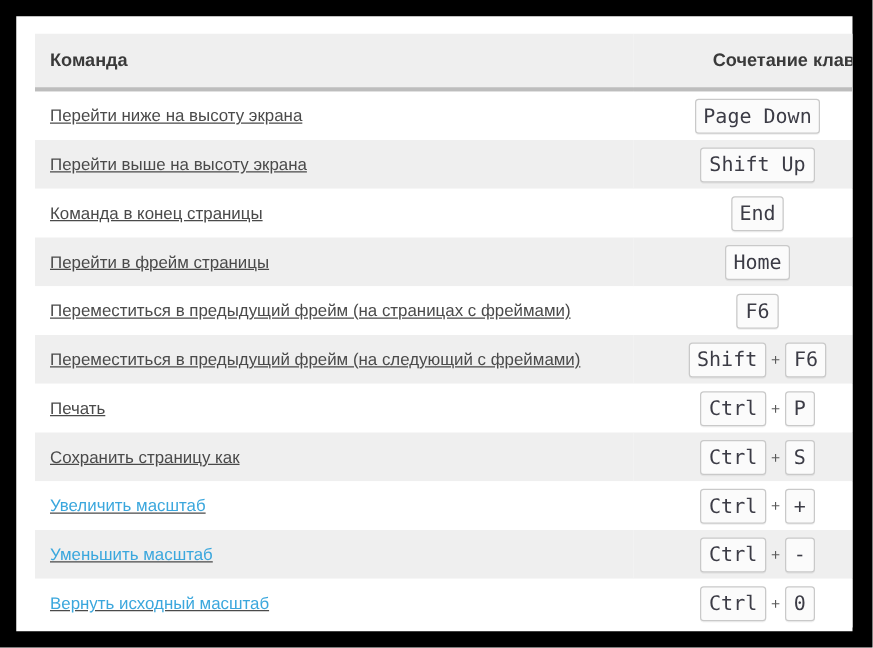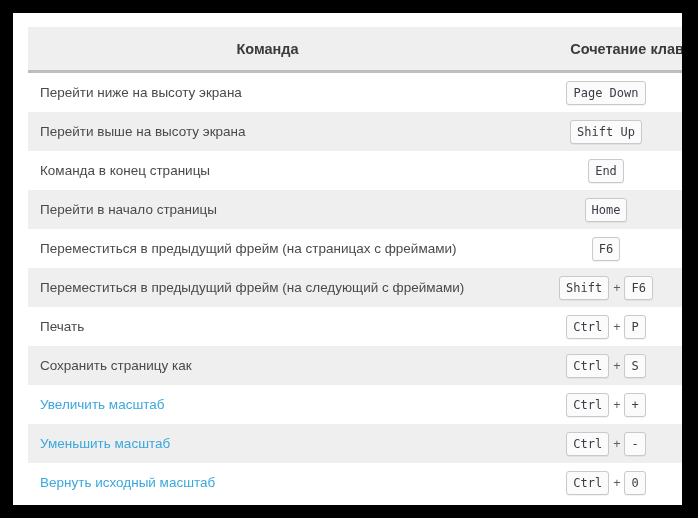--- a/index.html
+++ b/index.html
@@ -38,57 +38,58 @@
     table-layout: fixed;
   }
 
   table.shortcuts thead th {
     background: #efefef;
     color: #3a3a3a;
     font-size: 14.5px;
     font-weight: bold;
     padding: 14px 12px 13px 12px;
     border-bottom: 3px solid #bdbdbd;
-    text-align: center;
+    text-align: left;
     white-space: nowrap;
   }
 
   table.shortcuts thead th.col-command { width: 455px; }
   table.shortcuts thead th.col-shortcut {
     width: 186px;
     text-align: right;
     padding-right: 0px;
   }
 
   table.shortcuts tbody td {
     font-size: 13.5px;
     color: #4a4a4a;
     padding: 0 12px;
     height: 39px;
     vertical-align: middle;
     border: none;
+    text-decoration: underline;
   }
 
   table.shortcuts tbody tr.odd td { background: #ffffff; }
   table.shortcuts tbody tr.even td { background: #efefef; }
 
   td.cmd-cell { text-align: left; }
   td.keys-cell {
     text-align: center;
     padding: 0;
     white-space: nowrap;
   }
 
   .cmd-link { color: #3ba7dd; }
   .cmd-plain { color: #4a4a4a; }
 
   kbd.key {
     display: inline-block;
     font-family: "DejaVu Sans Mono", monospace;
-    font-size: 12px;
+    font-size: 16px;
     line-height: 1;
     color: #3c3c46;
     background: #fbfbfb;
     border: 1px solid #c9c9c9;
     border-radius: 3px;
     padding: 5px 6px 5px 6px;
     box-shadow: 0 1px 0 rgba(0,0,0,0.05);
     vertical-align: middle;
   }
 
@@ -120,21 +121,21 @@
           </tr>
           <tr class="even">
             <td class="cmd-cell"><span class="cmd-plain">Перейти выше на высоту экрана</span></td>
             <td class="keys-cell"><kbd class="key">Shift Up</kbd></td>
           </tr>
           <tr class="odd">
             <td class="cmd-cell"><span class="cmd-plain">Команда в конец страницы</span></td>
             <td class="keys-cell"><kbd class="key">End</kbd></td>
           </tr>
           <tr class="even">
-            <td class="cmd-cell"><span class="cmd-plain">Перейти в начало страницы</span></td>
+            <td class="cmd-cell"><span class="cmd-plain">Перейти в фрейм страницы</span></td>
             <td class="keys-cell"><kbd class="key">Home</kbd></td>
           </tr>
           <tr class="odd">
             <td class="cmd-cell"><span class="cmd-plain">Переместиться в предыдущий фрейм (на страницах с фреймами)</span></td>
             <td class="keys-cell"><kbd class="key">F6</kbd></td>
           </tr>
           <tr class="even">
             <td class="cmd-cell"><span class="cmd-plain">Переместиться в предыдущий фрейм (на следующий с фреймами)</span></td>
             <td class="keys-cell"><kbd class="key">Shift</kbd><span class="plus">+</span><kbd class="key">F6</kbd></td>
           </tr>

